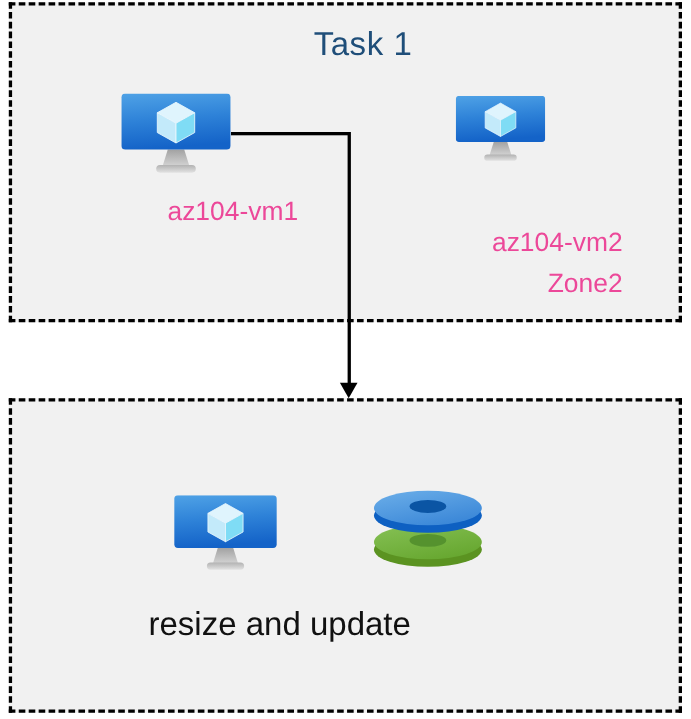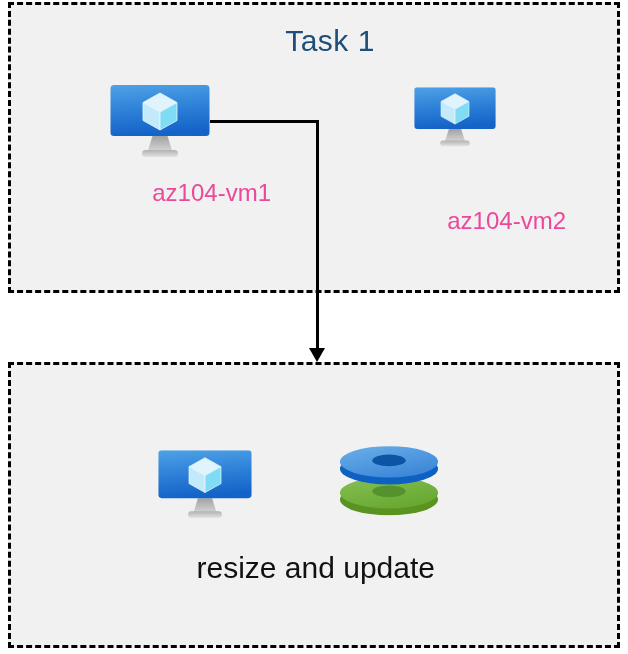--- a/index.html
+++ b/index.html
@@ -53,21 +53,21 @@
     color: #ec4899;
   }
   .vm1-label { left: 51px;  top: 174px; }
   .vm2-label { left: 346px; top: 174px; margin-top: 28px; }
 
   .caption {
     position: absolute;
     left: 135px;
     top: 551px;
     width: 300px;
-    text-align: right;
+    text-align: left;
     font-size: 30px;
     color: #111111;
   }
 
   
   .arrow-h {
     position: absolute;
     left: 210px; top: 120px;
     width: 108px; height: 2.5px;
     background: #000000;
@@ -148,20 +148,21 @@
     <svg viewBox="0 0 100 74">
         <use href="#vm"></use>
       </svg>
   </div>
 
   <div class="vm-label vm1-label">
     <div>az104-vm1</div>
   </div>
   <div class="vm-label vm2-label">
     <div>az104-vm2</div>
+    <div>Zone2</div>
   </div>
 
   <div class="arrow-h"></div>
   <div class="arrow-v"></div>
   <div class="arrow-head"></div>
 
   <div class="task-box box-task2"></div>
 
   <div class="icon t2-vm-icon">
     <svg viewBox="0 0 100 74">

